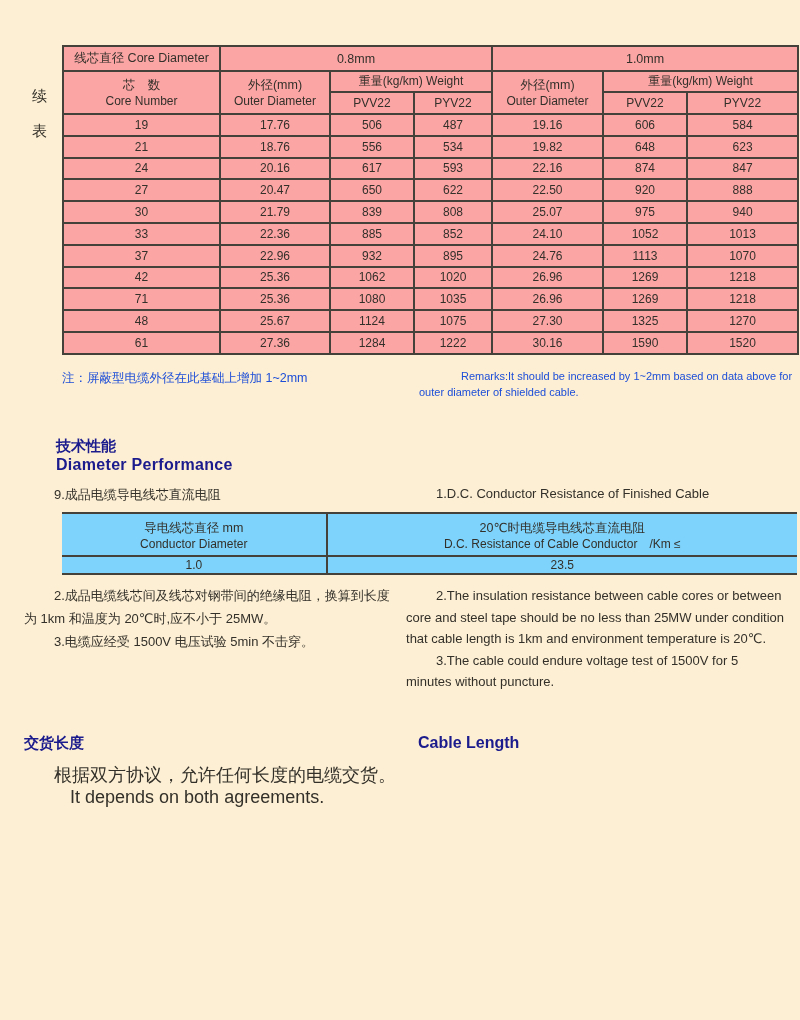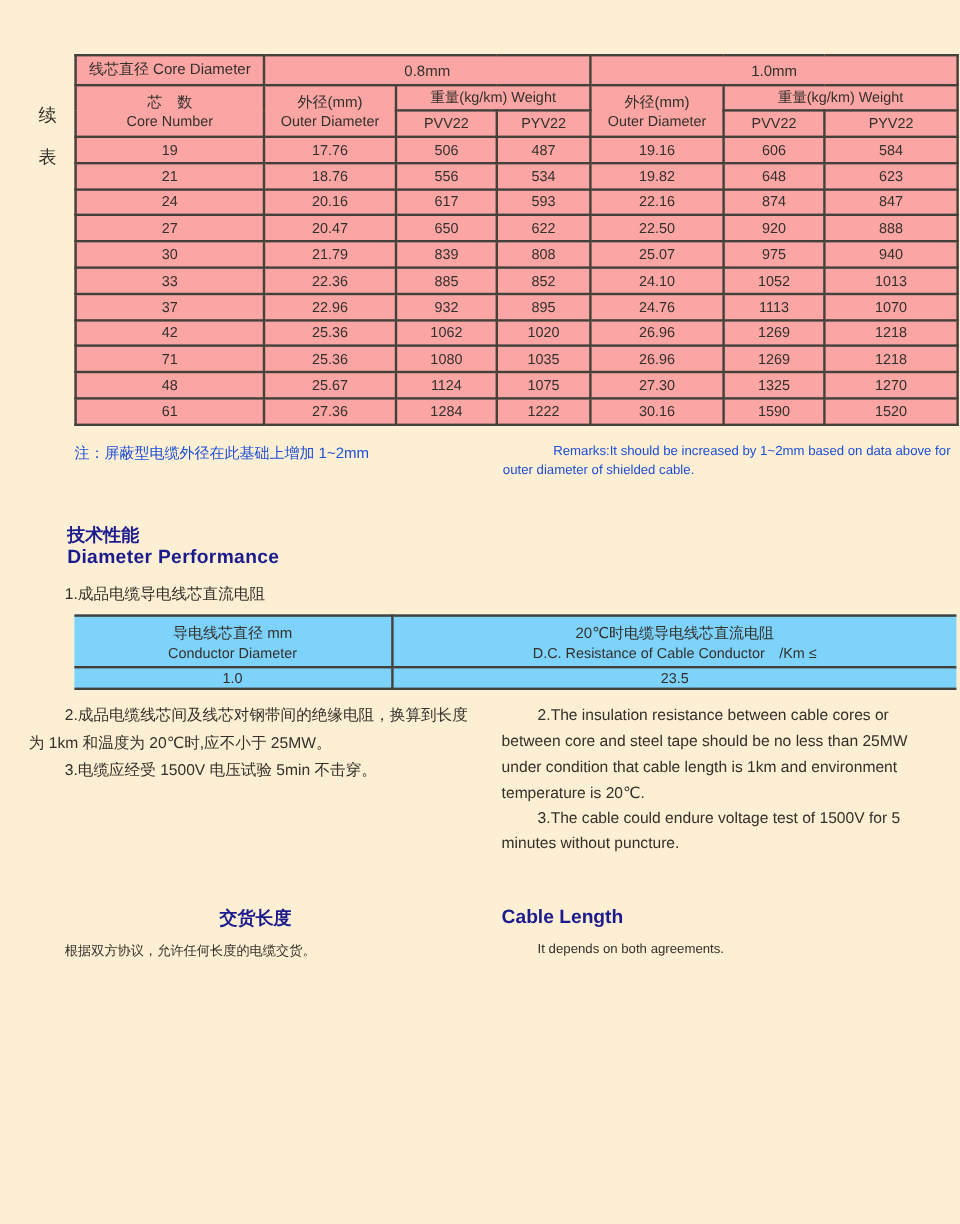--- a/index.html
+++ b/index.html
@@ -72,27 +72,27 @@
   table.res td:first-child { border-right:2px solid #44403a; width:36%; }
   table.res thead td { height:43px; }
   table.res tbody td { height:18.5px; font-size:12px; }
   table.res .zh { display:block; font-size:12.5px; line-height:1.5; padding-top:3px; }
   table.res .en { display:block; font-size:12px; line-height:1.3; }
 
   
   .paras { margin-top:10px; font-size:13px; }
   .paras p { text-indent:30px; }
   .paras .left p  { line-height:1.75; }
-  .paras .right p { line-height:1.65;margin-left:12px; }
+  .paras .right p { line-height:1.65; }
 
   
   .delivery-head { margin-top:42px; display:flex; color:#1b1b8d; margin-left:24px; }
-  .delivery-head .zh { font-size:15px; font-weight:bold; width:378px;text-align:center; }
+  .delivery-head .zh { font-size:15px; font-weight:bold; width:378px; }
   .delivery-head .en { font-size:16px; font-weight:bold; margin-left:16px; }
-  .delivery-text { display:flex; margin:10px 0 12px 24px; font-size:11px; }
+  .delivery-text { display:flex; margin:10px 0 12px 24px; font-size:18px;flex-direction:column; }
   .delivery-text .zh { width:378px; padding-left:30px; }
   .delivery-text .en { margin-left:16px; padding-left:30px; }
 </style>
 </head>
 <body>
 
 <div class="page">
 
   <div class="continued">
     <span>续</span>
@@ -245,21 +245,22 @@
     <div class="note-zh">注：屏蔽型电缆外径在此基础上增加 1~2mm</div>
     <div class="note-en">Remarks:It should be increased by 1~2mm based on data above for outer diameter of shielded cable.</div>
   </div>
 
   <div class="sec-head tech-head">
     <span class="zh">技术性能</span>
     <span class="en">Diameter Performance</span>
   </div>
 
   <div class="two-col item1-row">
-    <div class="left">1.成品电缆导电线芯直流电阻</div>
+    <div class="left">9.成品电缆导电线芯直流电阻</div>
+    <div class="right">1.D.C. Conductor Resistance of Finished Cable</div>
   </div>
 
   <table class="res">
     <thead>
       <tr>
         <td>
           <span class="zh">导电线芯直径 mm</span>
           <span class="en">Conductor Diameter</span>
         </td>
         <td>

